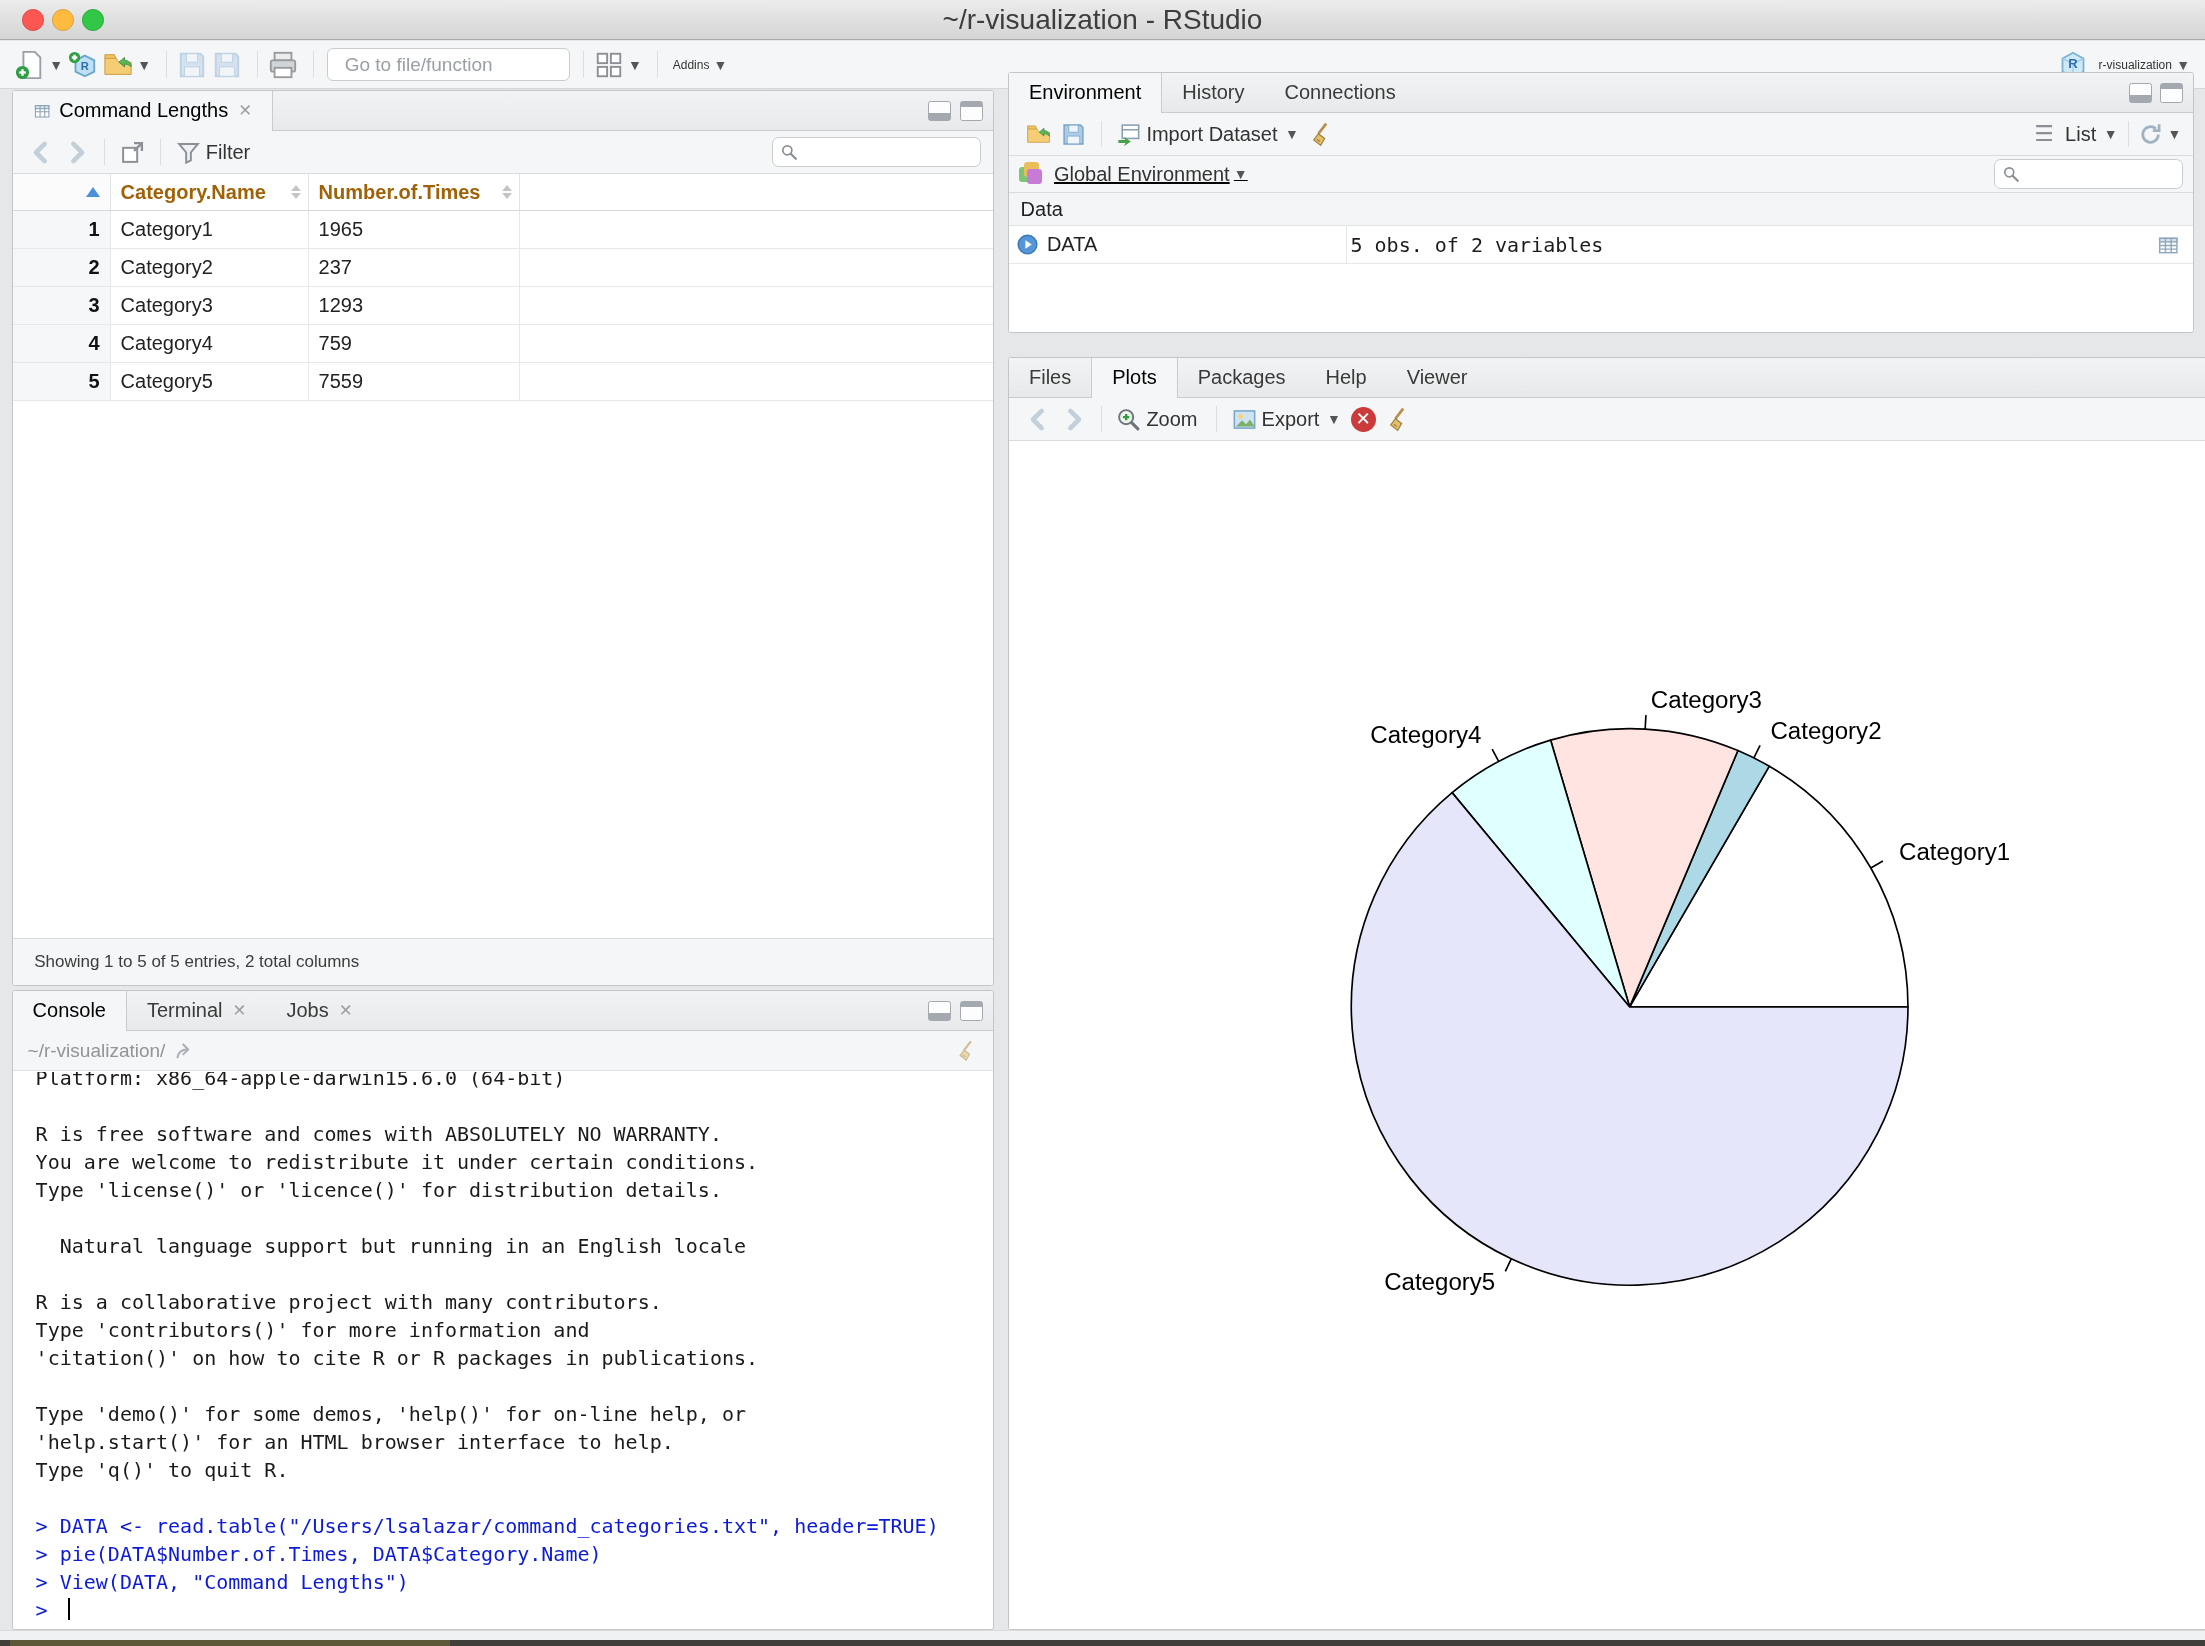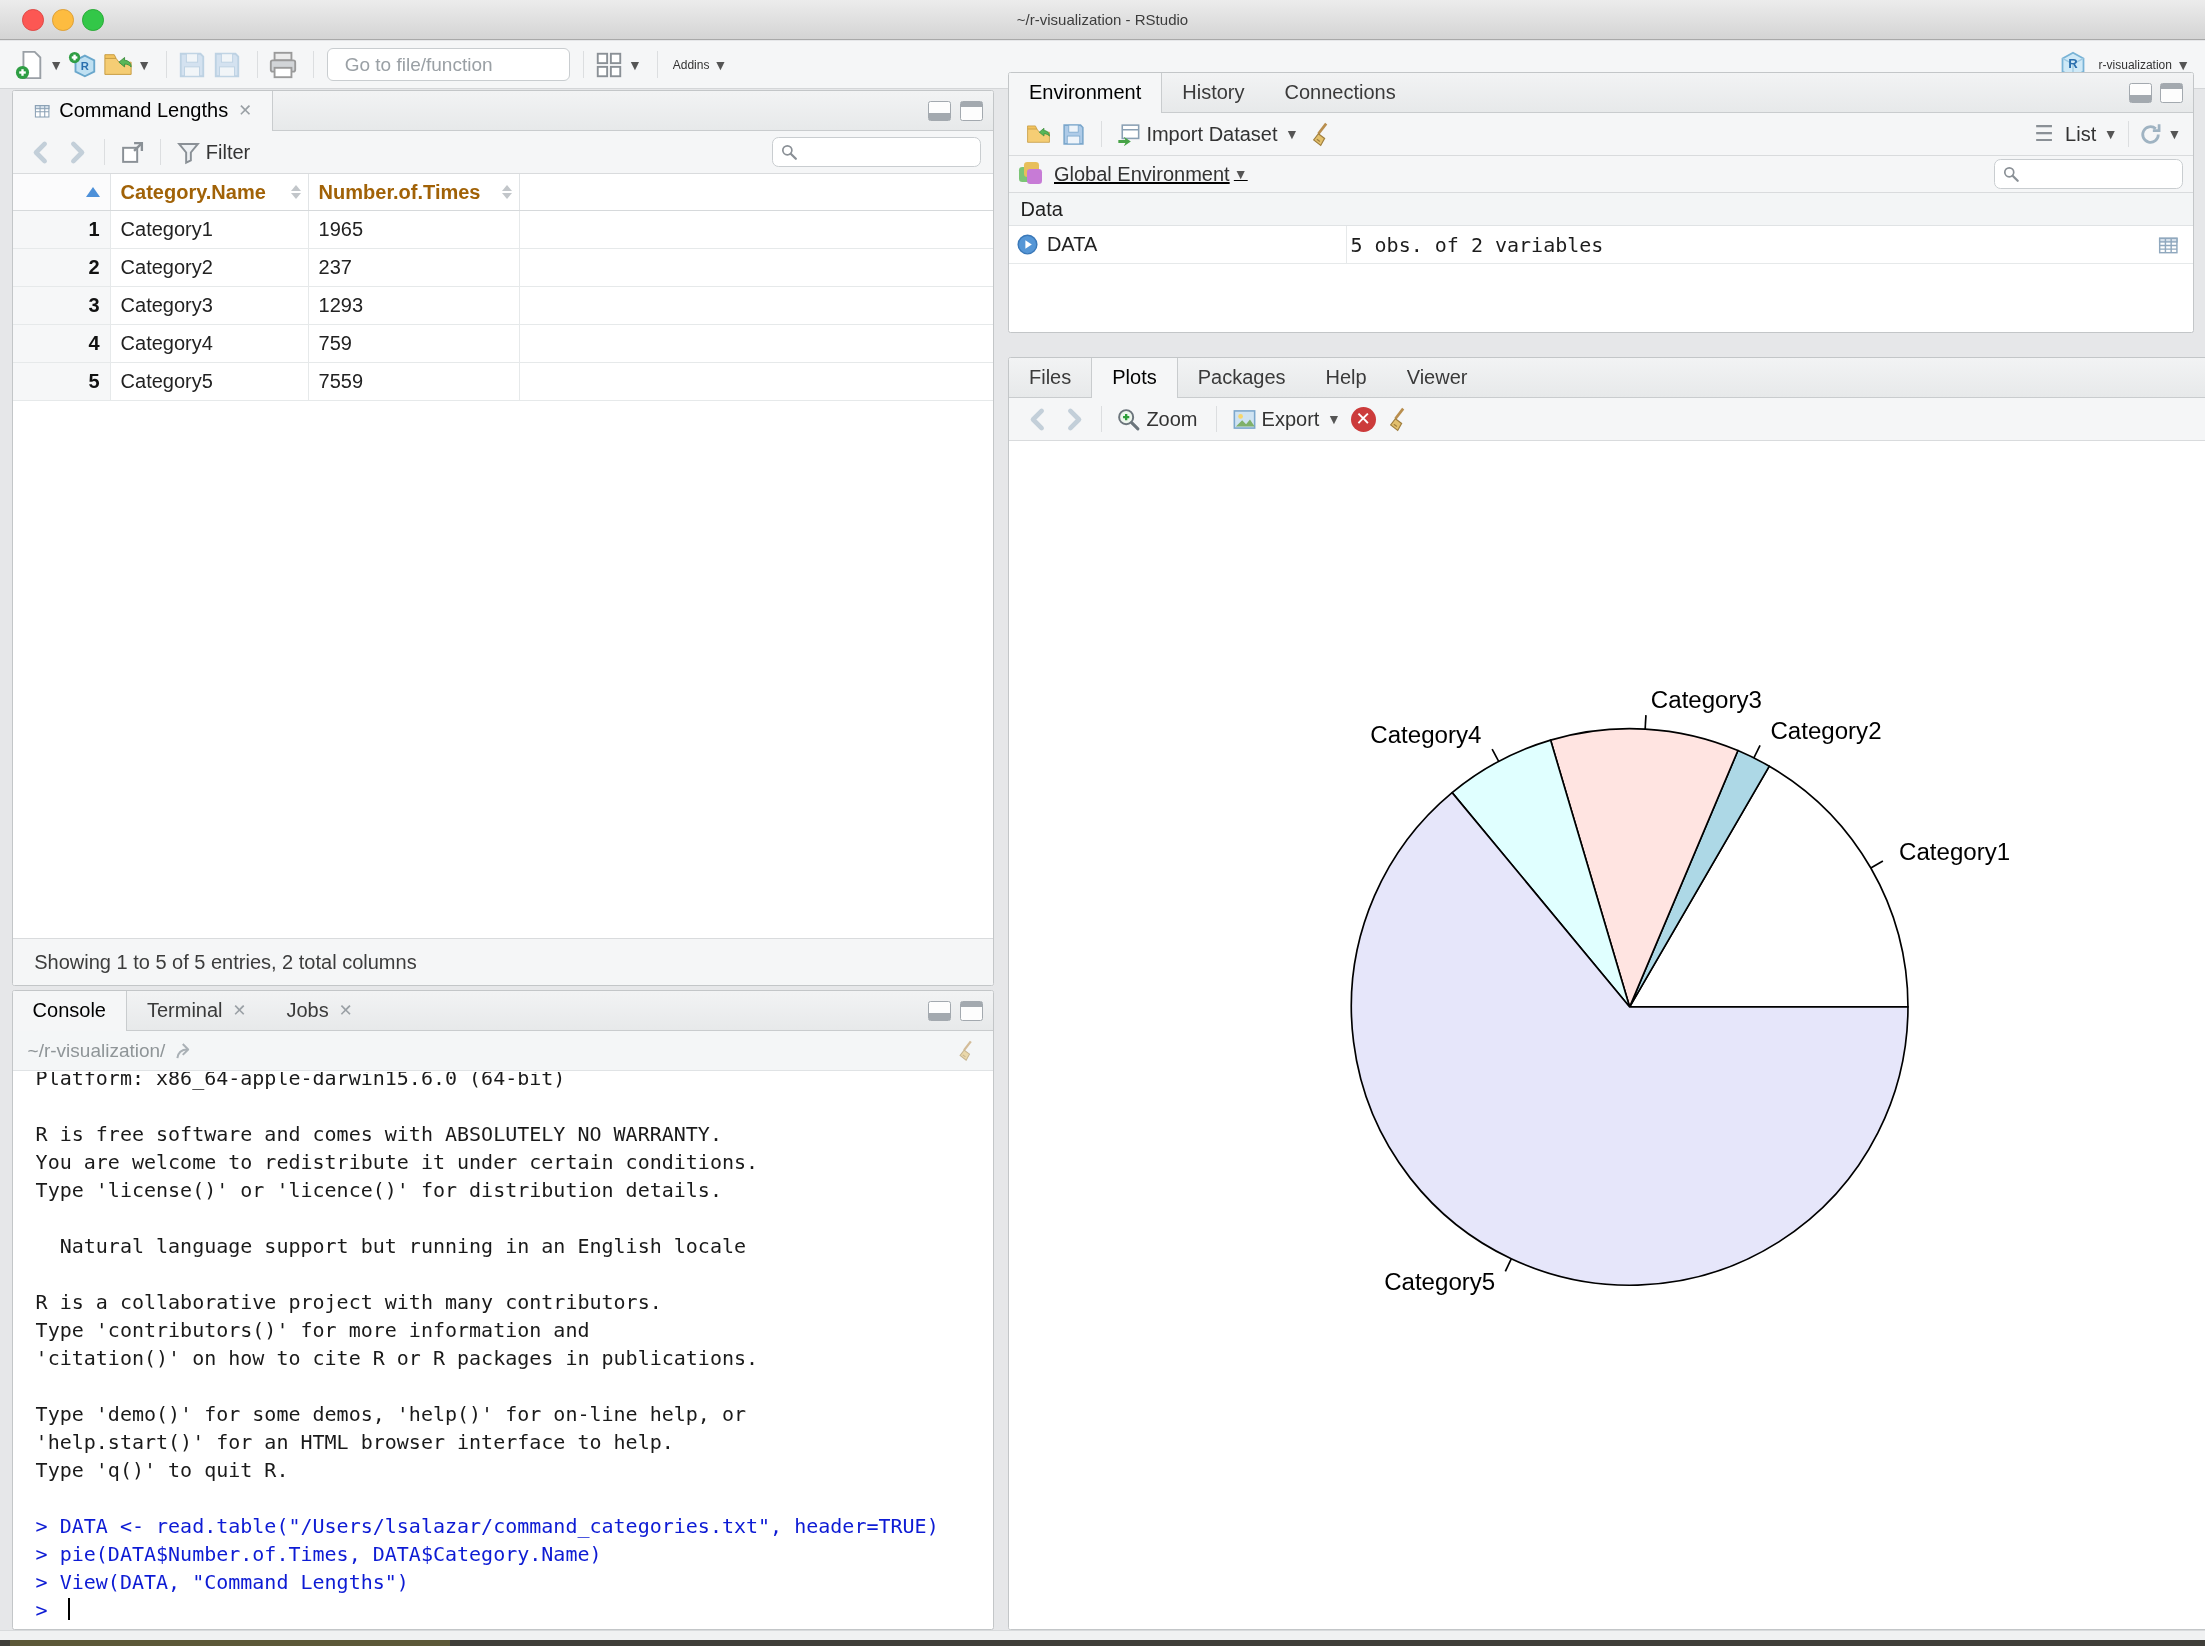--- a/index.html
+++ b/index.html
@@ -8,21 +8,21 @@
     font-family:"Liberation Sans","DejaVu Sans",sans-serif;overflow:hidden;}
 
   
   .titlebar{position:absolute;left:0;top:0;width:100%;height:40px;
     background:linear-gradient(#ececec,#d4d4d4);border-bottom:0.8px solid #a9a9a9;}
   .tl{position:absolute;top:9.1px;width:21.6px;height:21.6px;border-radius:50%;}
   .tl.red{left:22.4px;background:#fc5753;border:0.8px solid #df4744;}
   .tl.yellow{left:52px;background:#fdbc40;border:0.8px solid #de9f34;}
   .tl.green{left:82px;background:#33c748;border:0.8px solid #27aa35;}
   .win-title{position:absolute;left:0;right:0;top:0;height:40px;line-height:40px;
-    text-align:center;font-size:15px;color:#3d3d3d;}
+    text-align:center;font-size:28px;color:#3d3d3d;}
 
   
   .main-toolbar{position:absolute;left:0;top:41px;width:100%;height:48px;
     background:#f5f6f7;border-bottom:0.8px solid #d4d6d8;display:flex;align-items:center;padding:0 15px;}
   .tb-btn{display:flex;align-items:center;margin-right:5px;}
   .tb-btn svg{width:30px;height:30px;}
   .caret{font-size:14px;color:#555;margin-left:4.2px;}
   .sep{width:0.8px;height:26.6px;background:#dcdee0;margin:0 10px;}
   .goto-box{display:flex;align-items:center;width:243px;height:33px;background:#fff;
     border:0.8px solid #c9cdd0;border-radius:6px;padding:0 8.3px;margin:0 3.3px;}
@@ -71,21 +71,21 @@
   .sorters{position:absolute;right:6.6px;display:flex;flex-direction:column;}
   .sorters i{width:0;height:0;border-left:5.8px solid transparent;border-right:5.8px solid transparent;display:block;}
   .sorters .up{border-bottom:6.6px solid #c2c6ca;margin-bottom:2.5px;}
   .sorters .down{border-top:6.6px solid #c2c6ca;}
   .t-row{display:flex;height:38px;font-size:20px;color:#222;border-bottom:0.8px solid #e6e9ea;}
   .t-cell{display:flex;align-items:center;padding:0 10px;border-right:0.8px solid #e6e9ea;height:100%;}
   .t-rownum{width:98px;justify-content:flex-end;background:#f6f7f8;font-weight:bold;color:#111;}
   .t-c1{width:198px;}
   .t-c2{width:211px;}
   .viewer-footer{position:absolute;left:0;right:0;bottom:0;height:47px;background:#f5f6f7;
-    border-top:0.8px solid #d9dbdd;display:flex;align-items:center;padding-left:21.6px;font-size:20px;color:#3c3c3c;}
+    border-top:0.8px solid #d9dbdd;display:flex;align-items:center;padding-left:21.6px;font-size:17px;color:#3c3c3c;}
 
   
   .scopebar{height:37px;background:#f5f6f7;border-bottom:0.8px solid #d9dbdd;display:flex;align-items:center;padding:0 10px;text-decoration:underline;}
   .stack-icon{position:relative;width:25px;height:25px;margin-right:10px;}
   .stack-icon i{position:absolute;width:15px;height:15px;border-radius:3.3px;display:block;}
   .stack-icon .a{left:0;top:5px;background:#7cc576;}
   .stack-icon .b{left:5px;top:0;background:#e8bf5a;}
   .stack-icon .c{left:7.5px;top:7.5px;background:#c77bd6;}
   .scope-label{font-size:20px;color:#333;}
   .env-section{height:33px;background:#f3f5f6;border-bottom:0.8px solid #e0e3e5;

